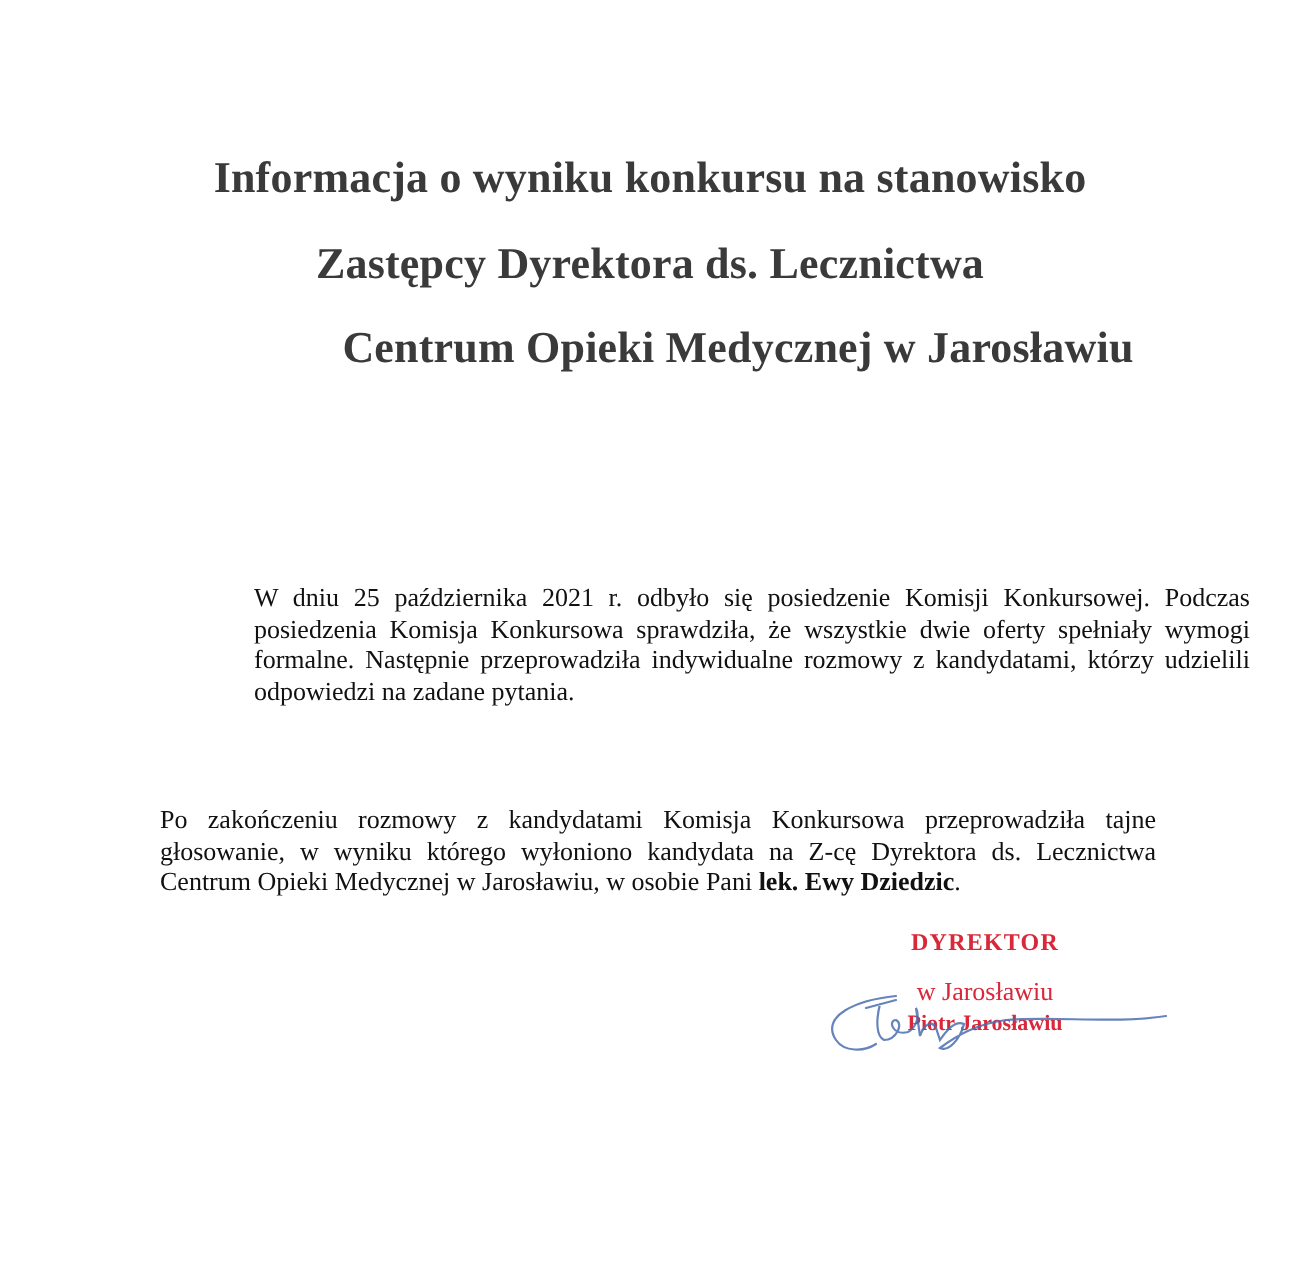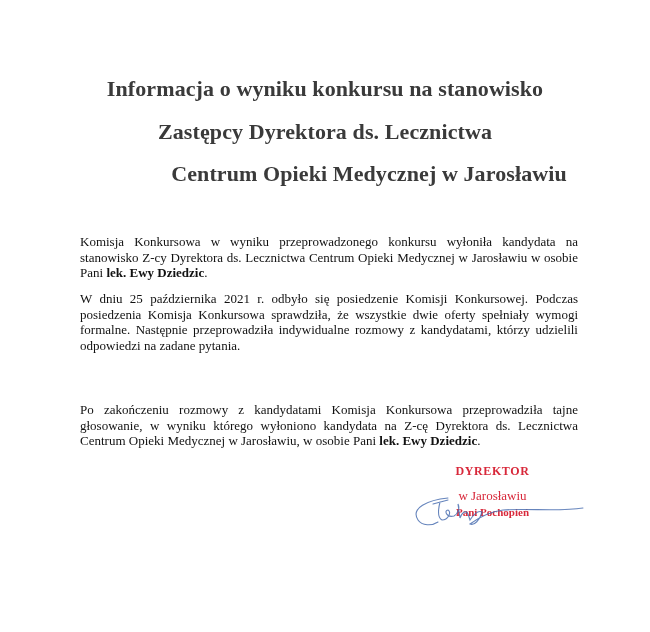--- a/index.html
+++ b/index.html
@@ -12,49 +12,48 @@
     }
     .t1 { top: 76px; }
     .t2 { top: 119px; }
     .t3 { top: 161px; padding-left: 44px; }
     .para {
       position: absolute; left: 80px; width: 498px;
       font-family: "Liberation Serif", serif; font-size: 13px; line-height: 15.6px;
       color: #111; text-align: justify;
     }
     .p1 { top: 234px; }
-    .p2 { top: 291px; }
+    .p2 { top: 291px; margin-left: 47px; }
     .p3 { top: 369px; margin-top: 33px; }
     .para b { font-weight: bold; }
     .stamp {
       position: absolute; left: 405px; top: 464px; width: 175px; height: 60px;
       font-family: "Liberation Serif", serif; color: #d8283a; text-align: center;
     }
     .stamp .s-title { position: absolute; left: 0; width: 175px; top: 0; font-size: 12px; font-weight: bold; letter-spacing: 0.6px; color: #d8283a; }
     .stamp .s-org { position: absolute; left: 0; width: 175px; top: 12px; font-size: 11px; color: #d8283a; }
     .stamp .s-city { position: absolute; left: 0; width: 175px; top: 24px; font-size: 13px; color: #d8283a; }
     .stamp .s-name { position: absolute; left: 0; width: 175px; top: 42px; font-size: 11px; font-weight: bold; color: #d8283a; }
     .sig { position: absolute; left: 408px; top: 490px; width: 180px; height: 40px; }
   </style>
 </head>
 <body>
 
 <div class="page">
   <div class="title t2">Zastępcy Dyrektora ds. Lecznictwa</div>
   <div class="title t1">Informacja o wyniku konkursu na stanowisko</div>
   <div class="title t3">Centrum Opieki Medycznej w Jarosławiu</div>
 
-  <div class="para p1"><span>Komisja Konkursowa w wyniku przeprowadzonego konkursu wyłoniła kandydata na stanowisko Z-cy Dyrektora ds. Lecznictwa Centrum Opieki Medycznej w Jarosławiu w osobie Pani </span><b>lek. Ewy Dziedzic</b><span>.</span></div>
 
   <div class="para p2"><span>W dniu 25 października 2021 r. odbyło się posiedzenie Komisji Konkursowej. Podczas posiedzenia Komisja Konkursowa sprawdziła, że wszystkie dwie oferty spełniały wymogi formalne. Następnie przeprowadziła indywidualne rozmowy z kandydatami, którzy udzielili odpowiedzi na zadane pytania.</span></div>
 
   <div class="para p3"><span>Po zakończeniu rozmowy z kandydatami Komisja Konkursowa przeprowadziła tajne głosowanie, w wyniku którego wyłoniono kandydata na Z-cę Dyrektora ds. Lecznictwa Centrum Opieki Medycznej w Jarosławiu, w osobie Pani </span><b>lek. Ewy Dziedzic</b><span>.</span></div>
 
   <div class="stamp">
     <div class="s-title">DYREKTOR</div>
     <div class="s-city">w Jarosławiu</div>
-    <div class="s-name">Pani Pochopień</div>
+    <div class="s-name">Piotr Jarosławiu</div>
   </div>
 
   <svg class="sig" viewBox="0 0 180 40">
     <path d="M40 8 C 20 10, 2 18, 10 30 C 14 36, 24 36, 30 32 M 25 14 L 40 10 M 32 12 C 30 20, 30 28, 34 30 C 40 30, 44 22, 40 20 C 36 20, 38 28, 46 26 C 50 24, 52 18, 50 14 L 52 28 C 54 22, 58 20, 60 24 L 62 30 C 66 24, 70 20, 74 22 C 72 30, 66 36, 62 34 C 70 28, 80 22, 95 20 C 120 18, 150 22, 175 18" fill="none" stroke="#4a6fb0" stroke-width="1.1" stroke-linecap="round" opacity="0.85"></path>
   </svg>
 </div>
 
 </body></html>

